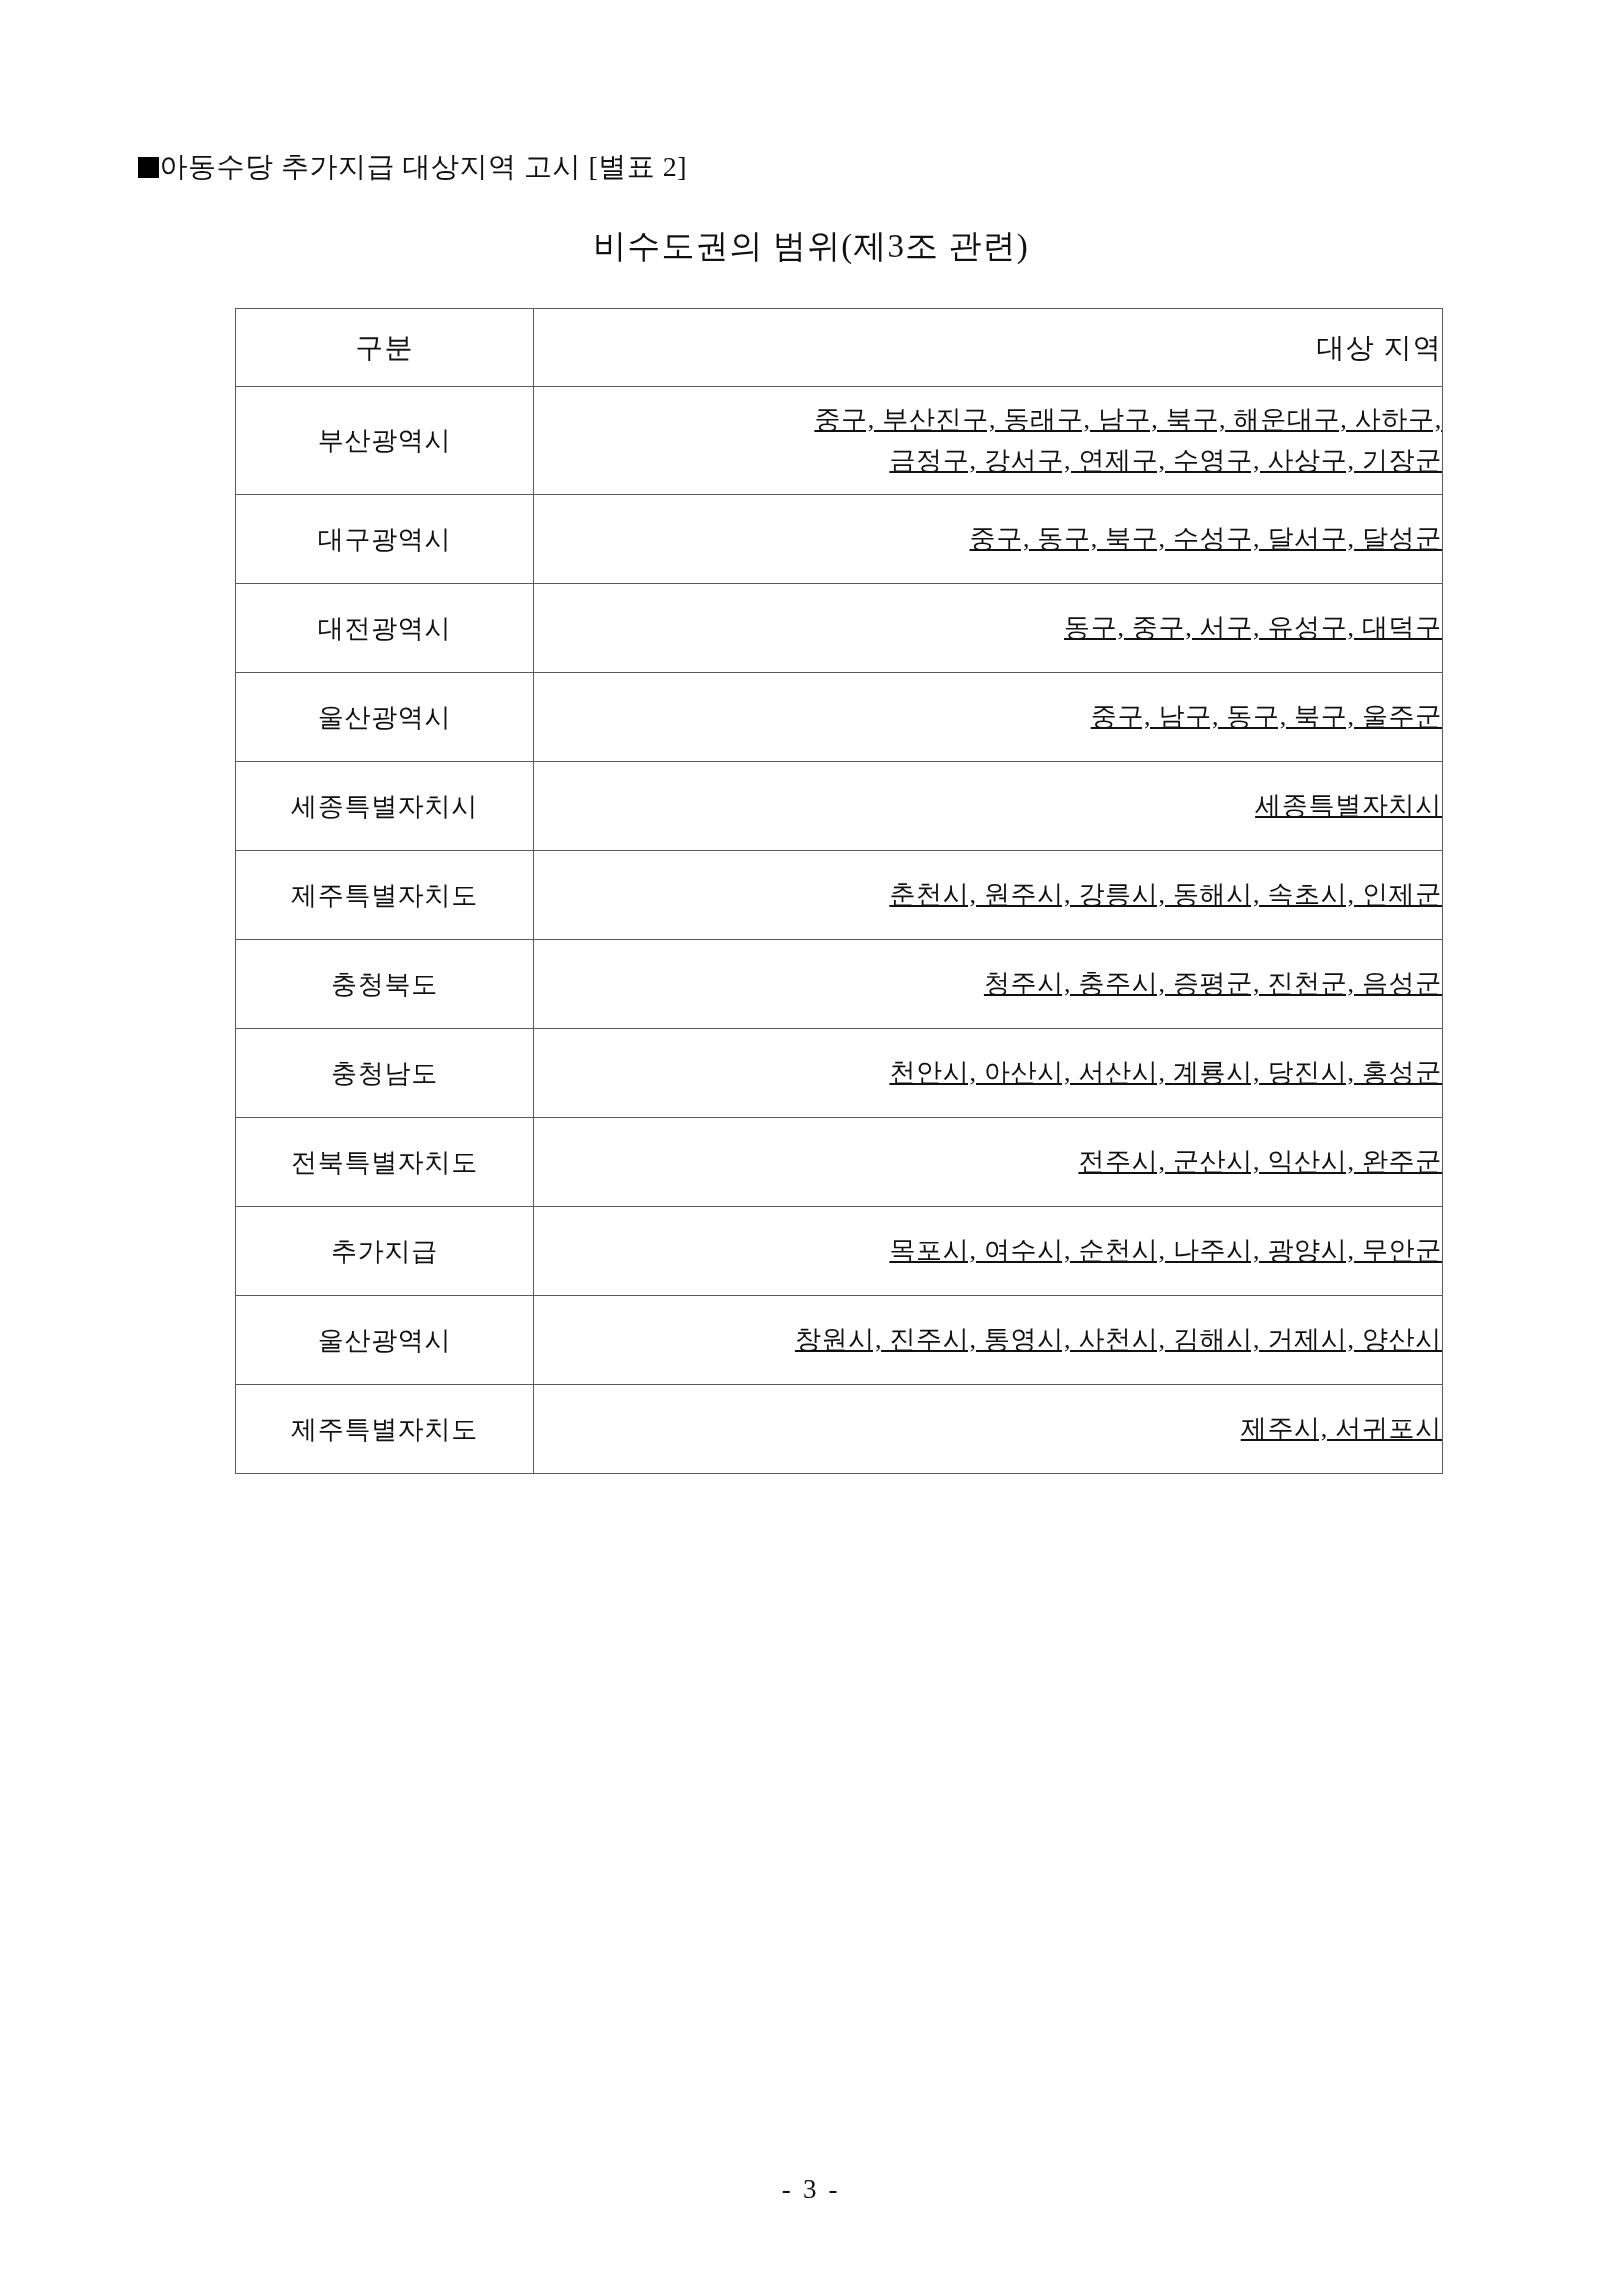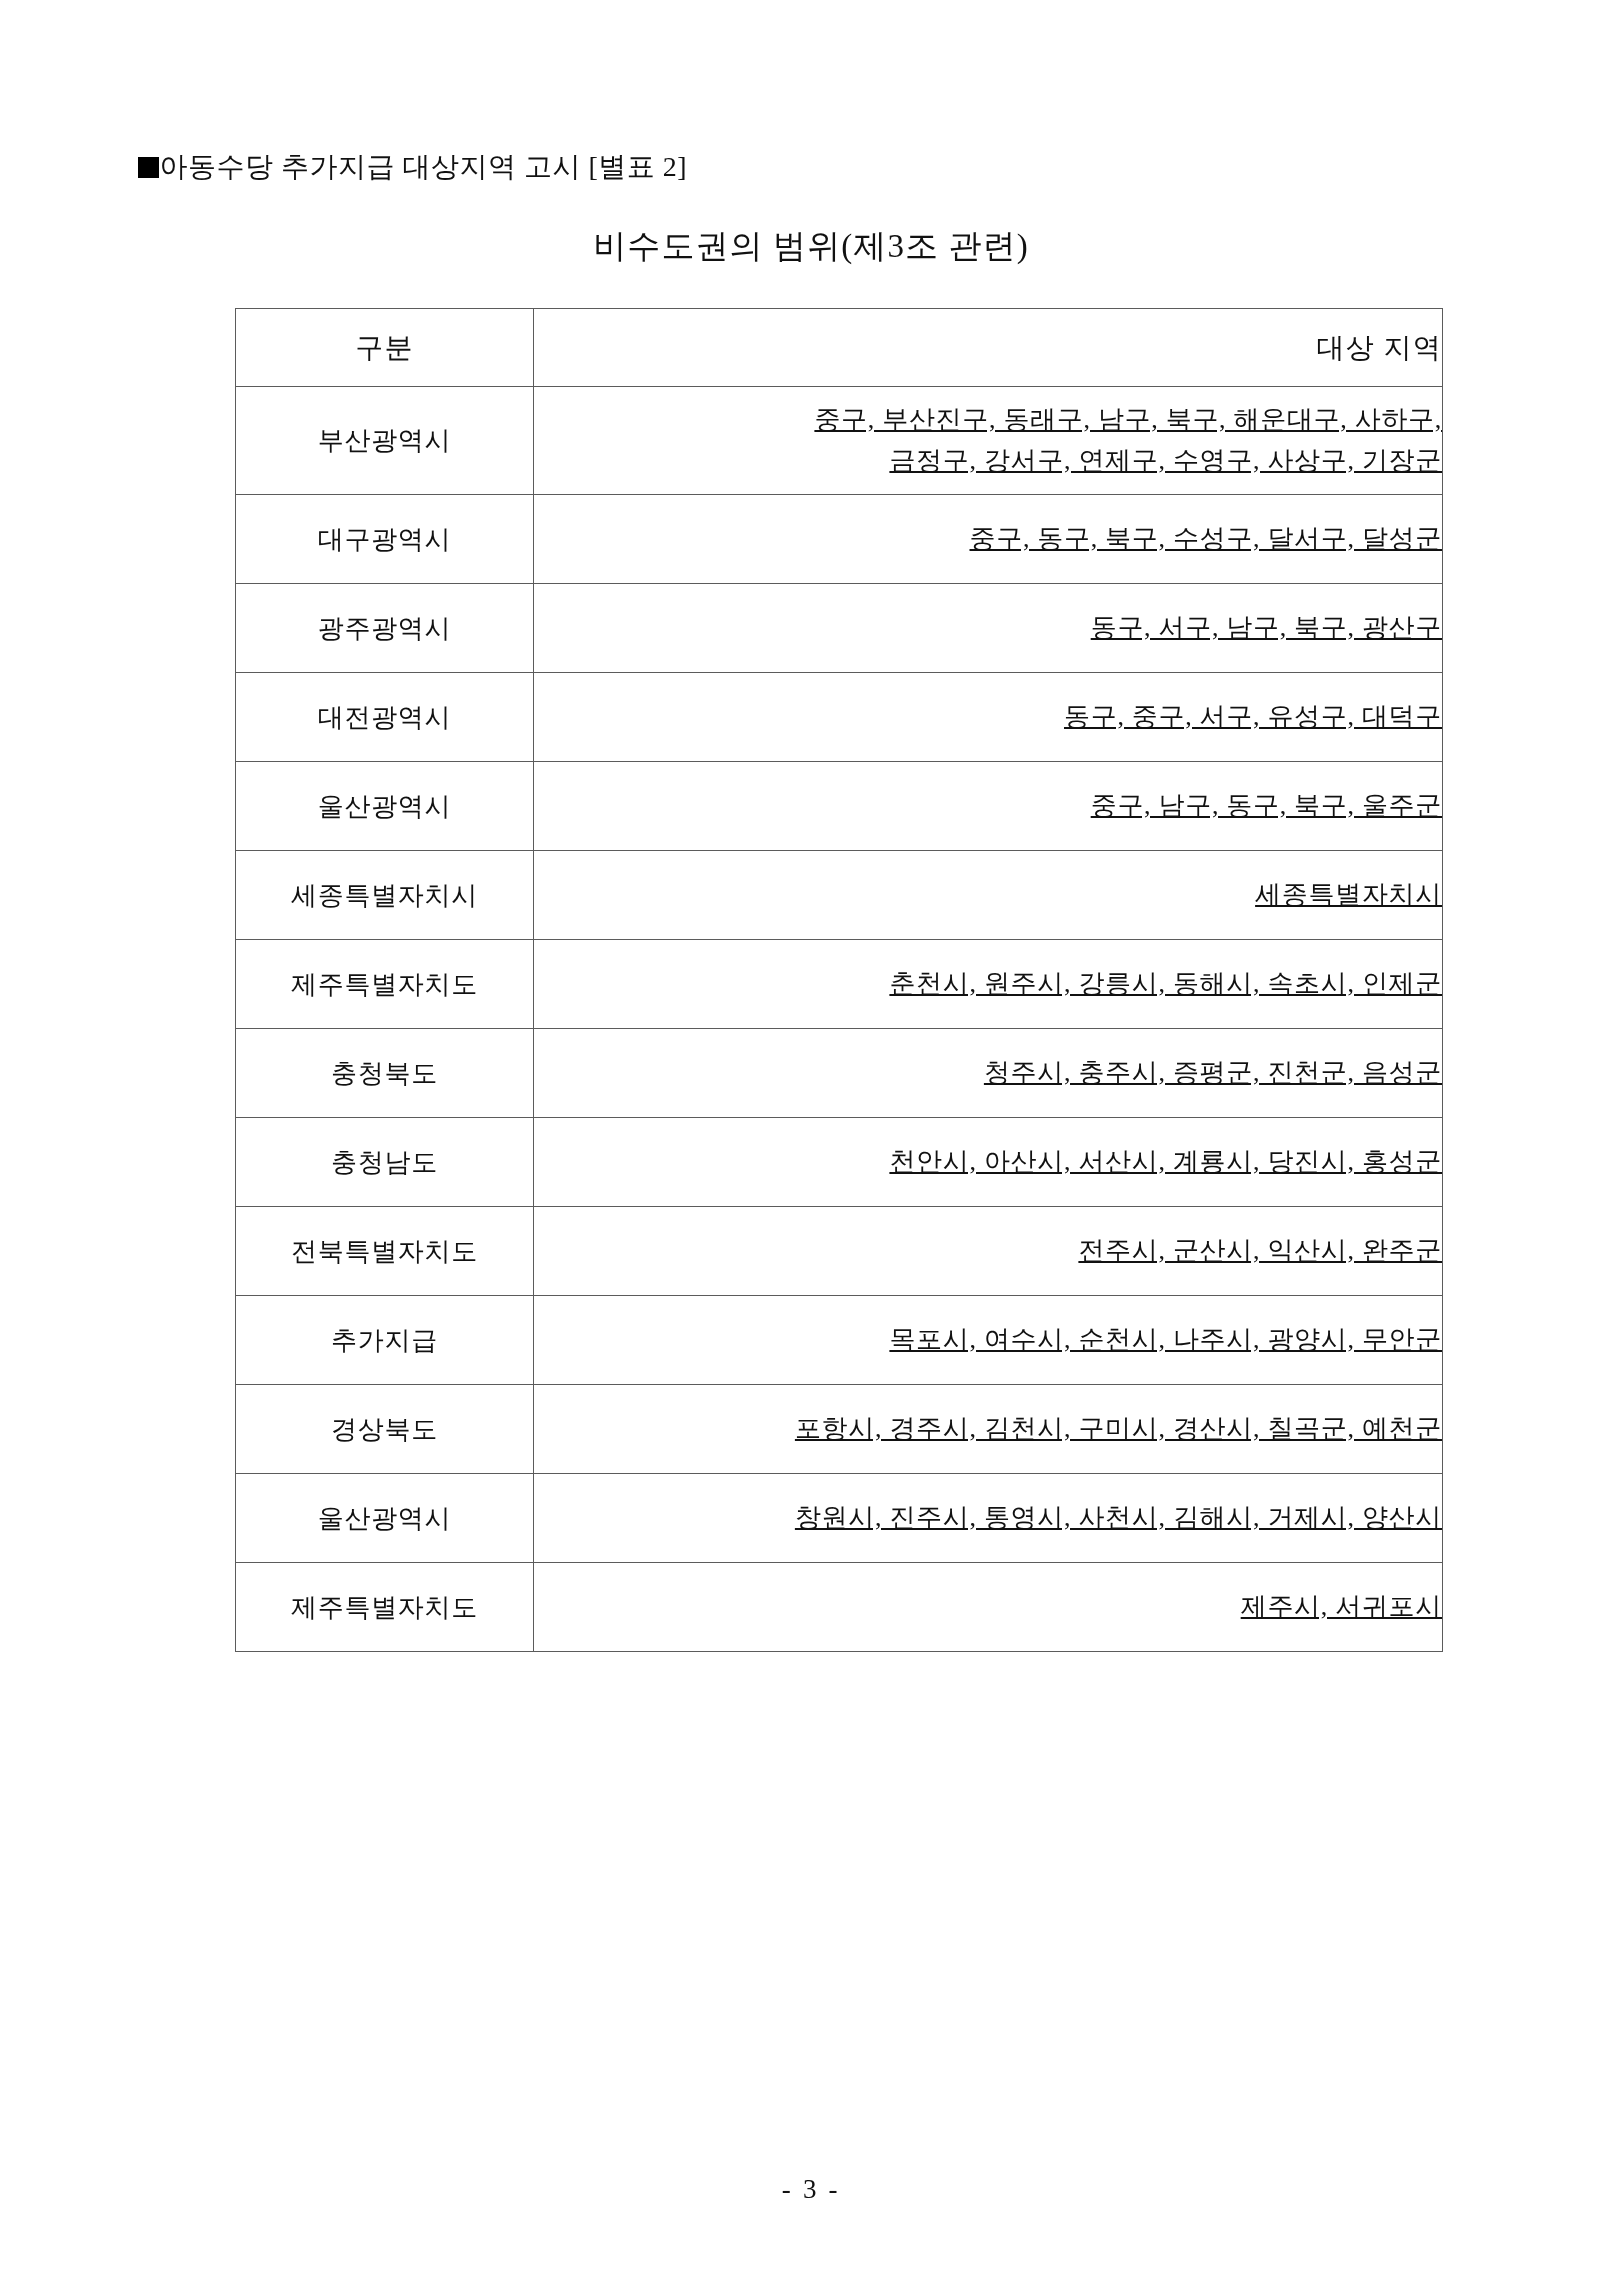--- a/index.html
+++ b/index.html
@@ -154,26 +154,20 @@
               <span class="line">금정구, 강서구, 연제구, 수영구, 사상구, 기장군</span>
             </td>
           </tr>
           <tr>
             <td class="cat">대구광역시</td>
             <td class="areas">
               <span class="line">중구, 동구, 북구, 수성구, 달서구, 달성군</span>
             </td>
           </tr>
           <tr>
-            <td class="cat">광주광역시</td>
-            <td class="areas">
-              <span class="line">동구, 서구, 남구, 북구, 광산구</span>
-            </td>
-          </tr>
-          <tr>
             <td class="cat">대전광역시</td>
             <td class="areas">
               <span class="line">동구, 중구, 서구, 유성구, 대덕구</span>
             </td>
           </tr>
           <tr>
             <td class="cat">울산광역시</td>
             <td class="areas">
               <span class="line">중구, 남구, 동구, 북구, 울주군</span>
             </td>
@@ -205,26 +199,20 @@
           <tr>
             <td class="cat">전북특별자치도</td>
             <td class="areas">
               <span class="line">전주시, 군산시, 익산시, 완주군</span>
             </td>
           </tr>
           <tr>
             <td class="cat">추가지급</td>
             <td class="areas">
               <span class="line">목포시, 여수시, 순천시, 나주시, 광양시, 무안군</span>
-            </td>
-          </tr>
-          <tr>
-            <td class="cat">경상북도</td>
-            <td class="areas">
-              <span class="line">포항시, 경주시, 김천시, 구미시, 경산시, 칠곡군, 예천군</span>
             </td>
           </tr>
           <tr>
             <td class="cat">울산광역시</td>
             <td class="areas">
               <span class="line">창원시, 진주시, 통영시, 사천시, 김해시, 거제시, 양산시</span>
             </td>
           </tr>
           <tr>
             <td class="cat">제주특별자치도</td>

